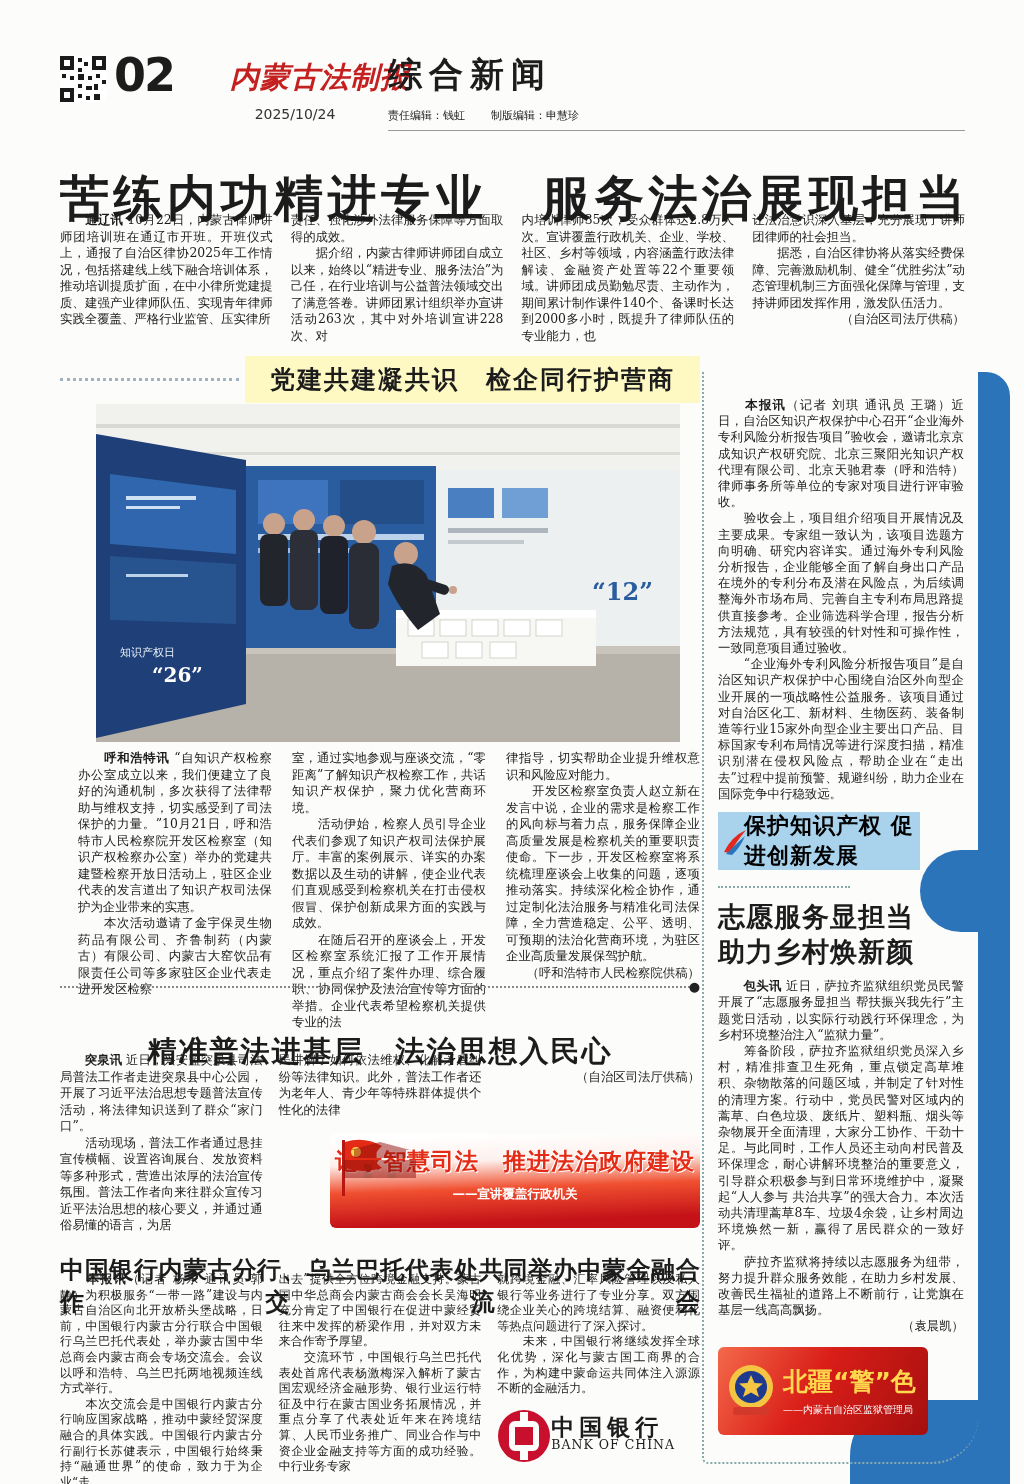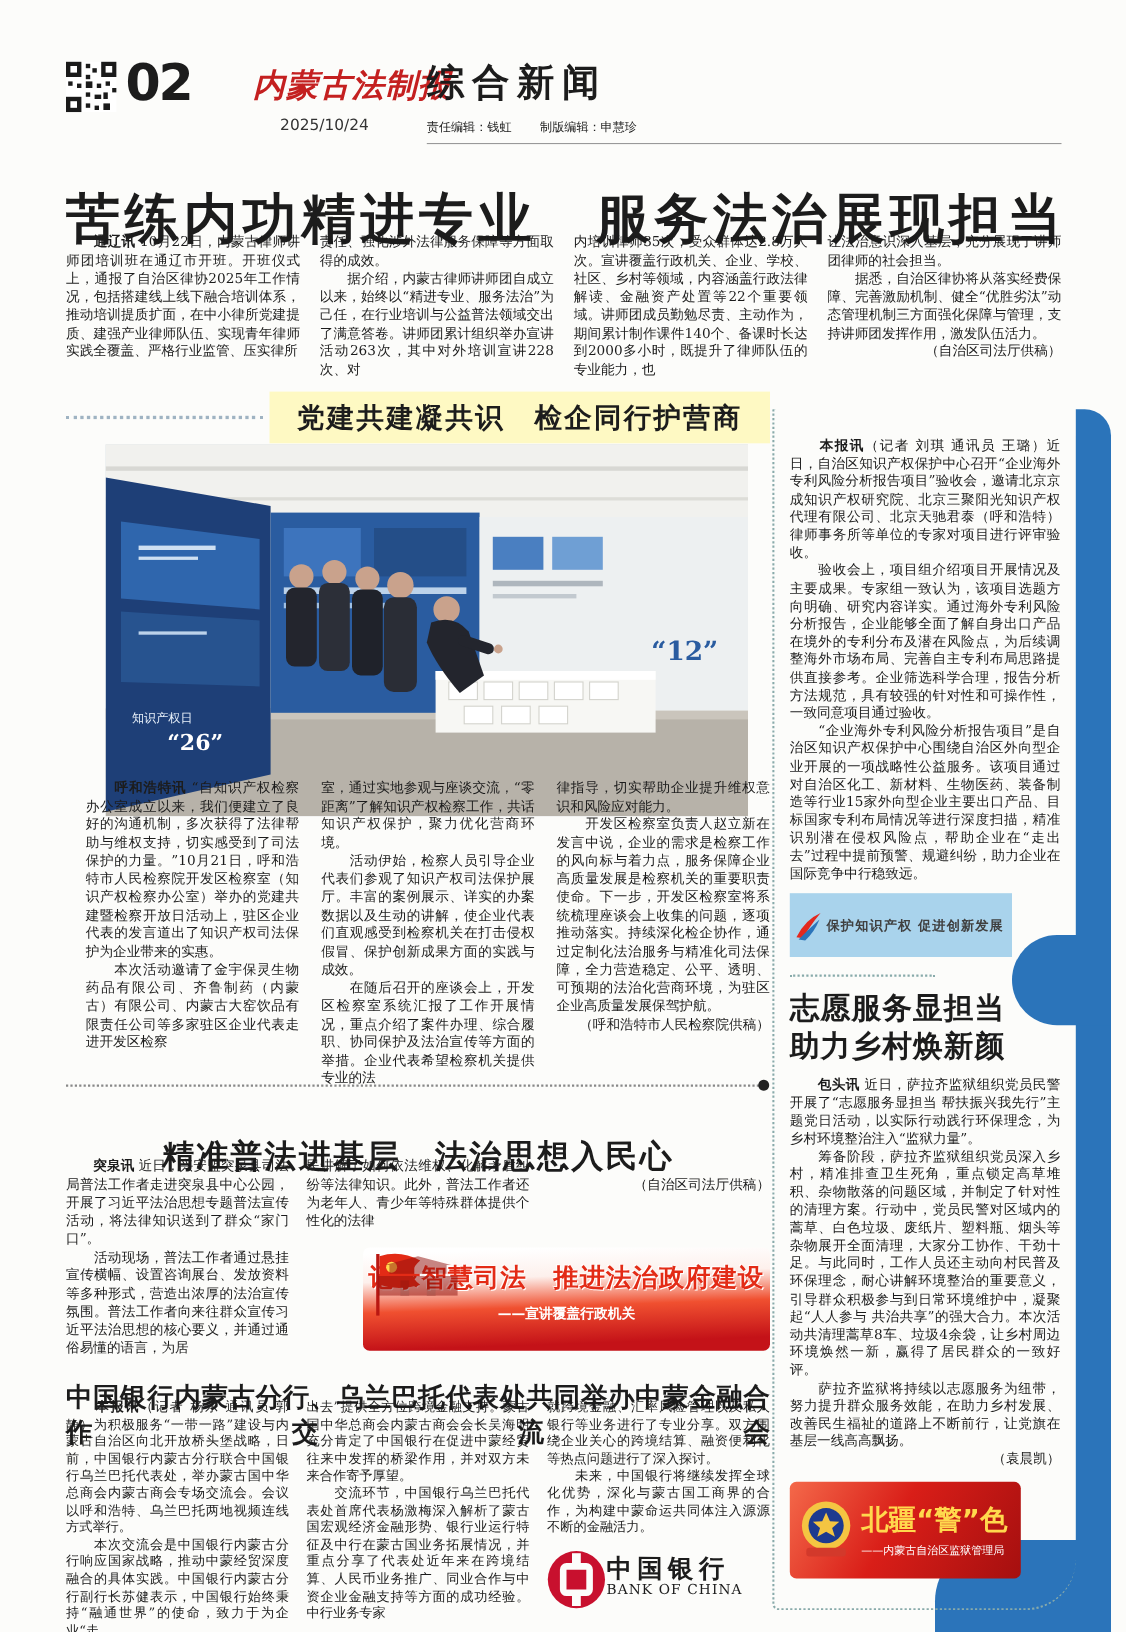--- a/index.html
+++ b/index.html
@@ -25,21 +25,21 @@
   .col{flex:1;white-space:pre-line;}
   .lead{font-weight:bold;font-family:"DejaVu Sans","Liberation Sans",sans-serif;}
   .byline{text-align:right;white-space:normal;}
   .leadcols{left:60px;top:212px;width:905px;gap:18px;}
   
   .party-row{left:60px;top:358px;width:640px;display:flex;align-items:center;height:42px;}
   .party-dots{flex:1;border-top:3px dotted #9fb3c2;margin-right:6px;}
   .party-title{width:455px;background:#fef9c3;text-align:center;font-size:25px;font-weight:bold;
                padding:7px 0;font-family:"DejaVu Sans","Liberation Sans",sans-serif;letter-spacing:2px;}
   .photo{left:96px;top:404px;width:584px;height:338px;background:#dfe3e6;}
-  .partycols{left:78px;top:708px;width:622px;gap:20px;}
+  .partycols{left:78px;top:750px;width:622px;gap:20px;}
   .dotsep{left:60px;top:986px;width:634px;border-top:2px dotted #888;}
   .dotsep .enddot{position:absolute;right:-6px;top:-9px;font-size:13px;color:#222;}
   
   .law-title{left:60px;top:1008px;width:640px;text-align:center;font-size:29px;font-weight:bold;letter-spacing:2px;}
   .lawcols{left:60px;top:1052px;width:640px;gap:16px;}
   .sifa{left:330px;top:1134px;width:370px;height:94px;border-radius:6px;overflow:hidden;z-index:3;
         background:linear-gradient(178deg,#ffffff 6%,#fdf0ec 30%,#f05030 56%,#c41218 88%);}
   .sifa .l1{margin-top:12px;text-align:center;font-size:23px;font-weight:bold;color:#e32b16;
             font-family:"DejaVu Sans","Liberation Sans",sans-serif;letter-spacing:1px;
             text-shadow:1px 1px 0 #fff,-1px -1px 0 #fff;}
@@ -56,21 +56,21 @@
   .boc .en{font-size:12.5px;letter-spacing:1px;margin-top:3px;}
   
   .rpanel{left:702px;top:372px;width:276px;height:1092px;z-index:2;
           border-left:2px dotted #8aa;border-bottom:2px dotted #8aa;
           border-bottom-right-radius:46px;border-bottom-left-radius:6px;
           padding:16px 14px 0 14px;box-sizing:border-box;}
   .rtitle{font-size:27px;font-weight:bold;line-height:1.28;letter-spacing:1px;}
   .rtext{margin-top:9px;font-size:12.4px;line-height:16.2px;text-align:justify;white-space:pre-line;}
   .ipr{margin-top:10px;width:202px;height:58px;background:#a9d3ec;position:relative;
        display:flex;align-items:center;justify-content:center;}
-  .ipr .txt{color:#404040;font-size:12px;font-weight:bold;letter-spacing:1px;margin-left:26px;
+  .ipr .txt{color:#000000;font-size:22px;font-weight:bold;letter-spacing:1px;margin-left:26px;
             font-family:"DejaVu Sans","Liberation Sans",sans-serif;}
   .ipr svg{position:absolute;left:4px;top:14px;}
   .rsep{width:132px;border-top:2px dotted #8aa;margin:16px 0 12px 0;}
   .police{margin-top:12px;width:210px;height:88px;border-radius:6px;display:flex;align-items:center;
           padding:0 8px;box-sizing:border-box;gap:7px;
           background:linear-gradient(120deg,#f4694a 0%,#d91e18 45%,#a50f0f 100%);}
   .police .l1{color:#ffd84d;font-size:25px;font-weight:bold;white-space:nowrap;
               font-family:"DejaVu Sans","Liberation Sans",sans-serif;}
   .police .l2{color:#fff;font-size:10px;margin-top:5px;white-space:nowrap;}
   

